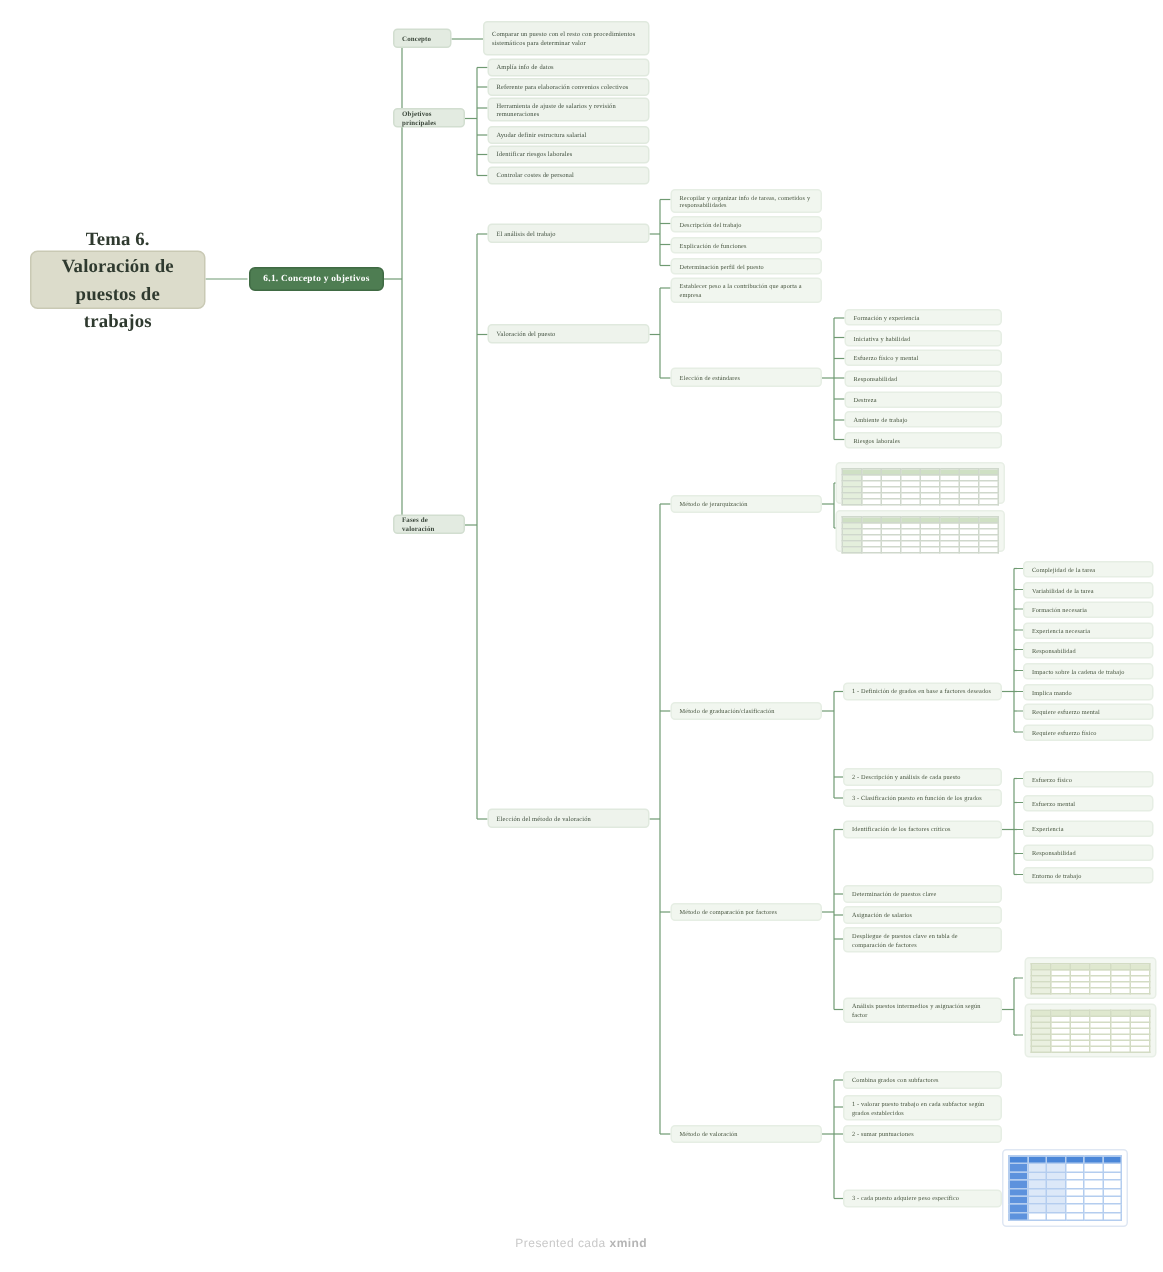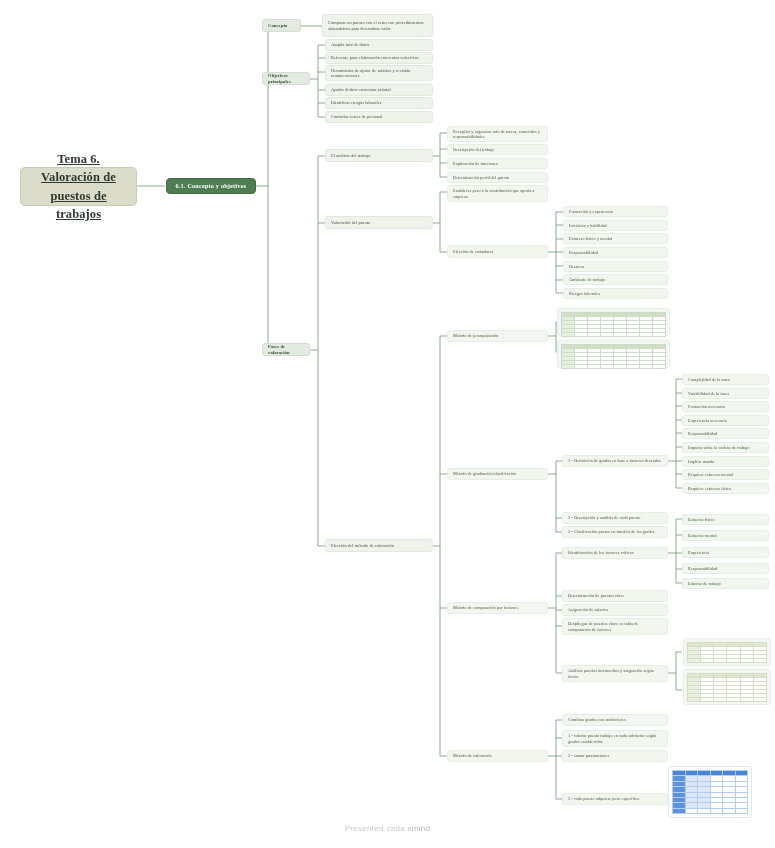--- a/index.html
+++ b/index.html
@@ -49,21 +49,20 @@
     background: #dcdccb;
     border: 1px solid #c9c9b4;
     border-radius: 5px;
     justify-content: center;
     text-align: center;
     font-size: 12.5px;
     font-weight: bold;
     color: #2f3a2f;
     padding: 6px 8px;
     line-height: 1.45;
-    text-decoration: underline;
   }
 
   
   .node.main {
     background: #4e7d52;
     border: 1px solid #3f6a43;
     border-radius: 4px;
     color: #ffffff;
     font-size: 6.2px;
     font-weight: bold;
@@ -149,21 +148,21 @@
     left: 0;
     top: 824px;
     width: 775px;
     text-align: center;
     font-family: "Liberation Sans", sans-serif;
     font-size: 8px;
     color: #c9c9c9;
     letter-spacing: 0.3px;
   }
   #footer .brand {
-    font-weight: normal;
+    font-weight: bold;
     color: #b5b5b5;
   }
 </style>
 </head>
 <body>
 
 <div id="canvas">
 
   <svg id="links" viewBox="0 0 775 848">
     <g fill="none" stroke="#6f9a72" stroke-width="0.8">

